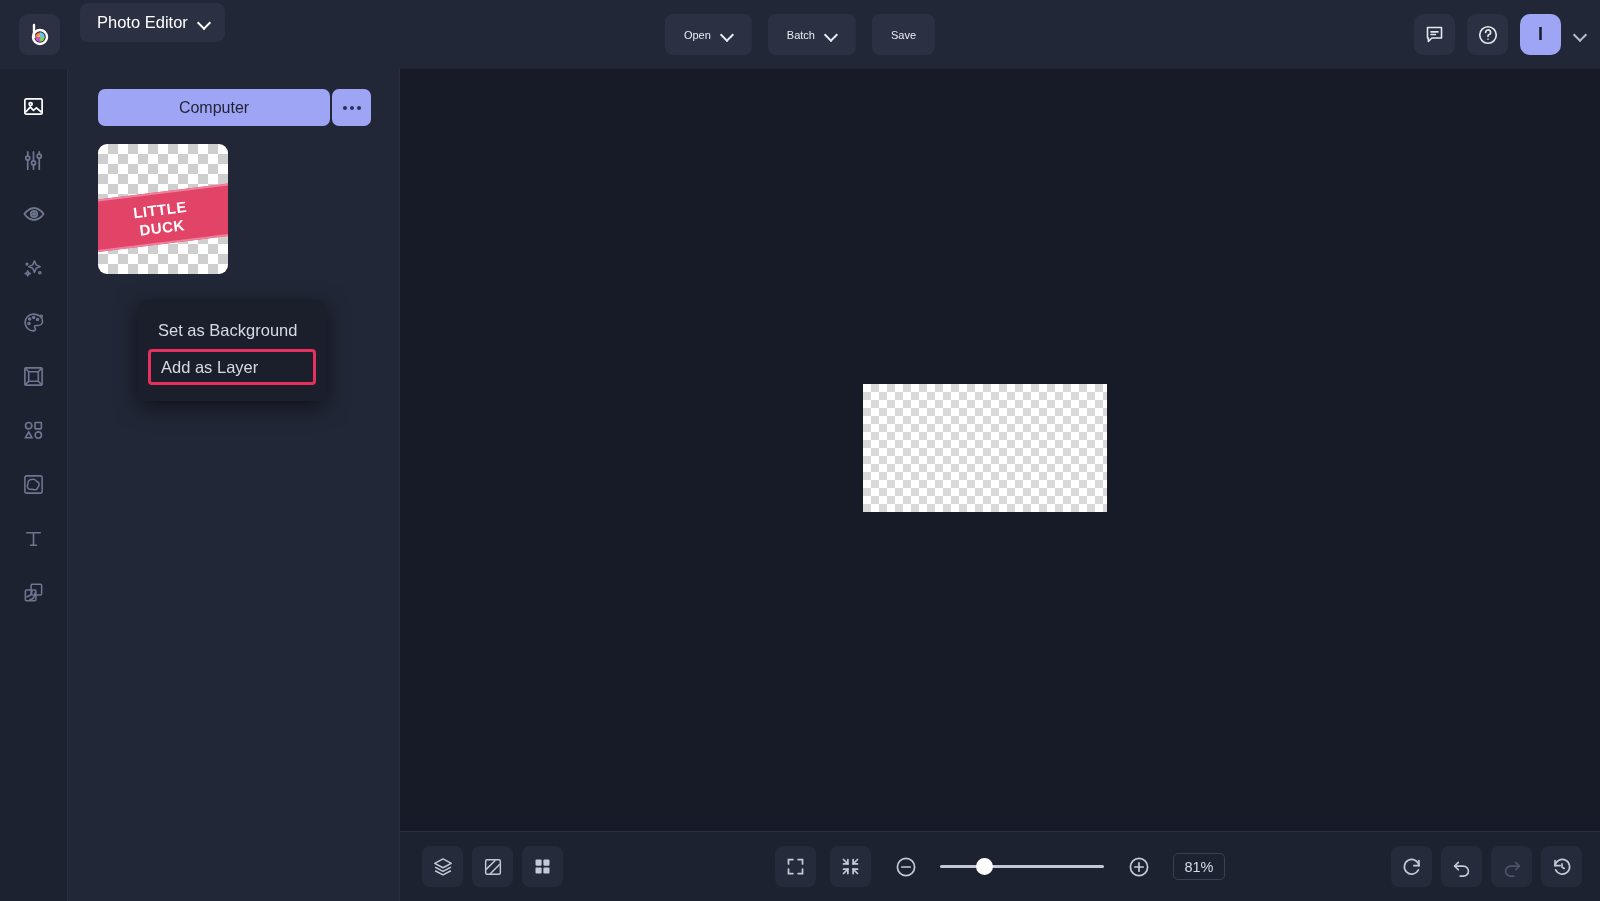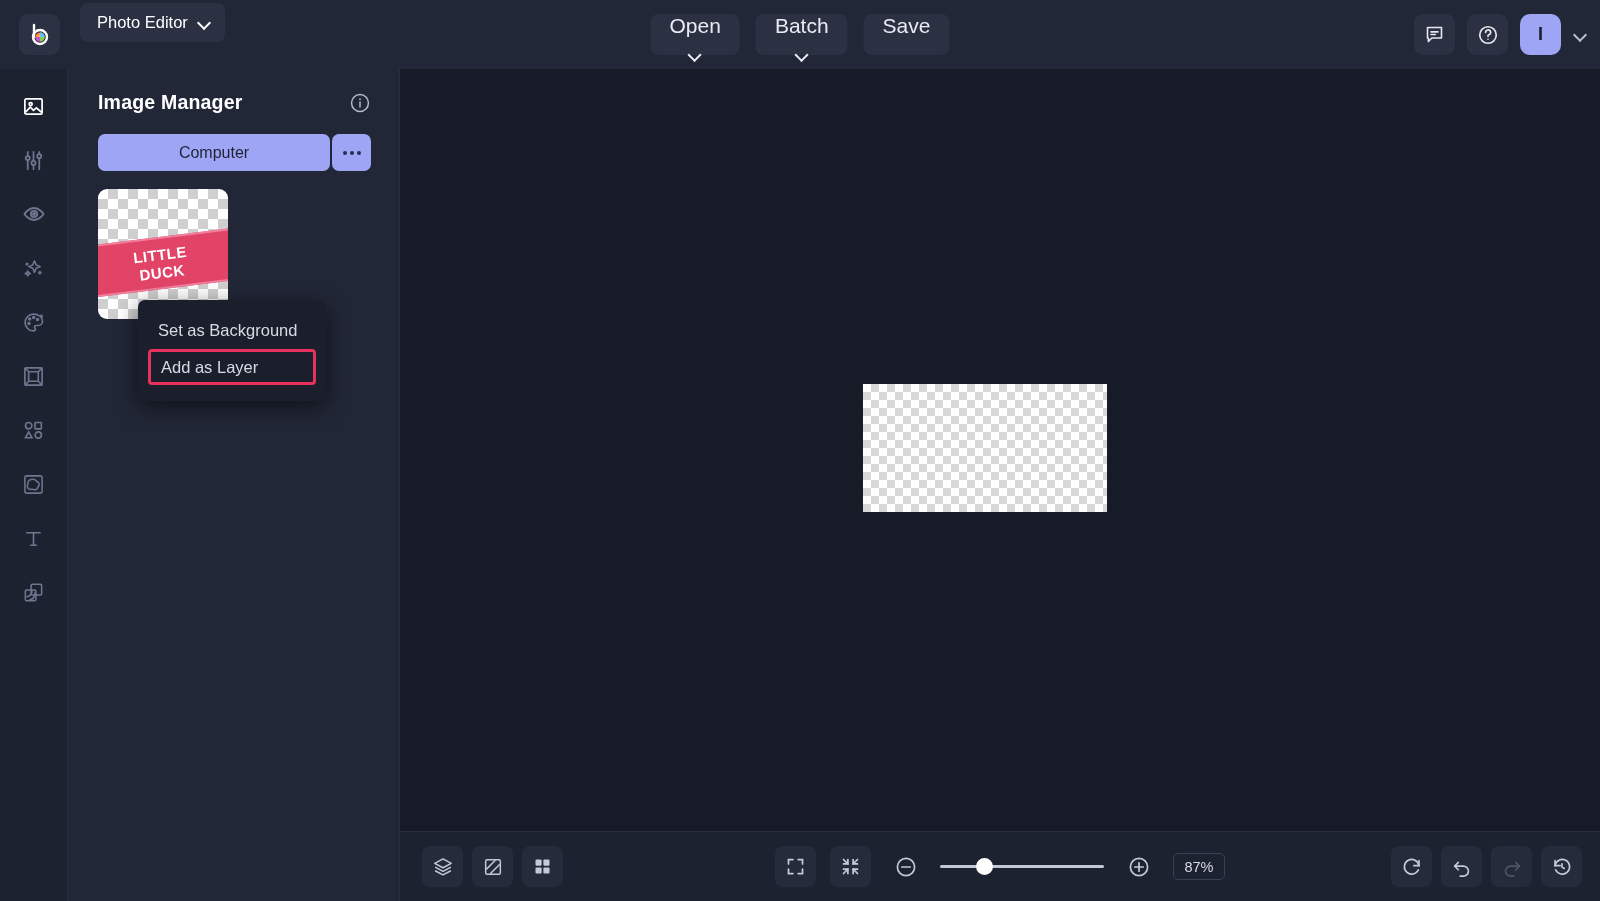--- a/index.html
+++ b/index.html
@@ -36,22 +36,22 @@
     width: 8px; height: 8px;
     border-right: 2px solid currentColor; border-bottom: 2px solid currentColor;
     transform: rotate(45deg);
   }
   .center-actions {
     position: absolute; left: 50%; top: 14px; transform: translateX(-50%);
     display: flex; align-items: center; gap: 16px;
   }
   .tb-btn {
     height: 41px; padding: 0 19px; border-radius: 8px;
-    background: #2b3043; color: #e9ebf2; font-size: 21px;
-    display: flex; align-items: center; gap: 11px; flex-direction: column;
+    background: #2b3043; color: #e9ebf2; font-size: 11px;
+    display: flex; align-items: center; gap: 11px;
   }
   .right-actions {
     position: absolute; right: 14px; top: 14px;
     display: flex; align-items: center; gap: 12px;
   }
   .icon-btn {
     width: 41px; height: 41px; border-radius: 9px; background: #2b3043;
     display: flex; align-items: center; justify-content: center; color: #e6e8f0;
   }
   .avatar {
@@ -359,30 +359,20 @@
           <rect x="9.5" y="3.5" width="11" height="11" rx="1.2"></rect>
           <rect x="3.5" y="9.5" width="11" height="11" rx="1.2"></rect>
           <path d="M4.5 16.5c2.8 0 6-2.6 6-6"></path>
           <path d="M7.5 19.5c4 0 6-3.4 6-7.6"></path>
         </svg>
       </span>
     </div>
   </div>
 
   <div class="panel">
-    <div class="panel-head">
-      <span class="panel-title">Image Manager</span>
-      <span class="info-icon">
-        <svg width="22" height="22" viewBox="0 0 24 24" fill="none" stroke="currentColor" stroke-width="1.6" stroke-linecap="round">
-          <circle cx="12" cy="12" r="9.2"></circle>
-          <path d="M12 11v5.4"></path>
-            <circle cx="12" cy="7.8" r="0.95" fill="currentColor" stroke="none"></circle>
-        </svg>
-      </span>
-    </div>
 
     <div class="source-row">
       <div class="btn-primary">
         <span>Computer</span>
       </div>
       <div class="btn-more">
         <span class="dots">
           <span class="dot"></span>
             <span class="dot"></span>
             <span class="dot"></span>
@@ -475,21 +465,21 @@
         <span class="zs-thumb"></span>
       </div>
       <div class="bb-btn plain">
         <span>
           <svg width="24" height="24" viewBox="0 0 24 24" fill="none" stroke="currentColor" stroke-width="1.7" stroke-linecap="round">
             <circle cx="12" cy="12" r="8.6"></circle>
               <path d="M7.8 12h8.4M12 7.8v8.4"></path>
           </svg>
         </span>
       </div>
-      <div class="zoom-value">87%</div>
+      <div class="zoom-value">81%</div>
     </div>
 
     <div class="bb-right">
       <div class="bb-btn">
         <span>
           <svg width="22" height="22" viewBox="0 0 24 24" fill="none" stroke="currentColor" stroke-width="1.8" stroke-linecap="round">
             <path d="M19.6 10.5A8 8 0 1 0 19 15"></path>
               <path d="M19.6 5v5.5H14"></path>
           </svg>
         </span>

